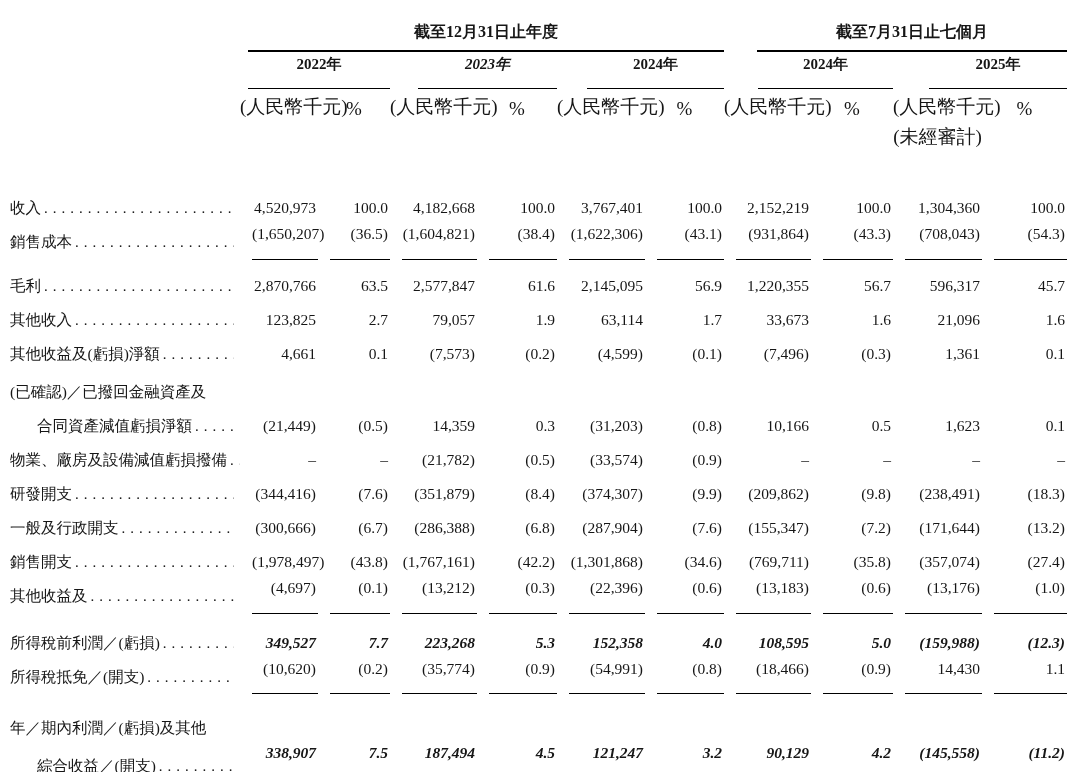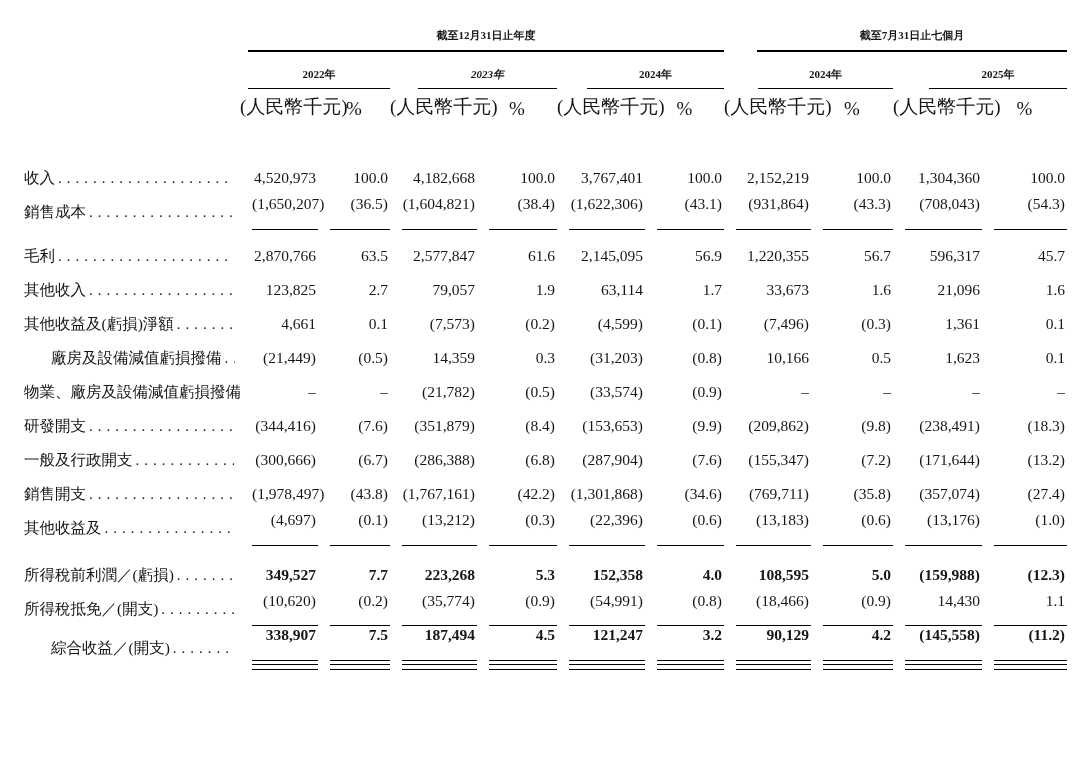--- a/index.html
+++ b/index.html
@@ -7,47 +7,47 @@
     width:1080px;height:772px;background:#ffffff;color:#161616;
     font-family:"Liberation Serif","DejaVu Serif",serif;
     -webkit-font-smoothing:antialiased;overflow:hidden;
   }
   table{border-collapse:collapse;table-layout:fixed;margin:8px 0 0 10px;width:1057px;}
   td{padding:0;vertical-align:middle;}
 
   
   tr.grp-row td{height:44px;vertical-align:bottom;}
   .grp-in{border-bottom:2px solid #000;text-align:center;font-weight:bold;
-          font-size:11px;padding-bottom:7px;white-space:nowrap;}
+          font-size:16px;padding-bottom:7px;white-space:nowrap;}
   .g1 .grp-in{margin-left:8px;}
   .g2 .grp-in{margin-left:33px;text-align:center;}
   tr.yr-row td{height:37px;vertical-align:bottom;}
   .yr-in{border-bottom:1.6px solid #000;text-align:center;font-weight:bold;
-         font-size:11px;padding-bottom:6px;white-space:nowrap;}
+         font-size:15px;padding-bottom:14px;white-space:nowrap;}
   .y1{margin-left:8px;} .y2{margin-left:28px;font-style:italic;} .y3{margin-left:30px;}
   .y4{margin-left:34px;} .y5{margin-left:36px;}
   tr.unit-row td{height:31px;vertical-align:bottom;}
   .unit{font-size:19px;text-align:center;white-space:nowrap;
         padding-bottom:3px;}
   tr.note-row td{height:27px;vertical-align:bottom;}
   tr.spacer td{height:38px;}
 
   
   tbody td{height:34px;}
   .lbl .lblrow{display:flex;align-items:baseline;overflow:hidden;
                padding-right:6px;font-size:15.5px;line-height:1.15;}
-  .lblrow .txt{white-space:nowrap;margin-left:14px;}
+  .lblrow .txt{white-space:nowrap;}
   .lblrow.indent{padding-left:27px;}
   .dots{flex:1;min-width:10px;overflow:hidden;white-space:nowrap;padding-left:3px;}
   .dots::after{content:"...................................................................";
                letter-spacing:5px;font-size:15px;color:#161616;}
   .num .val{text-align:right;margin-left:12px;padding-right:2px;
             font-size:15.5px;white-space:nowrap;line-height:1.15;}
   tr.bold-label .txt{font-weight:normal;}
-  tr.bold-values .val{font-weight:bold;}
+  tr.bold-values .val{font-weight:bold;font-style:italic;}
   tr.rule-s .num .val{border-bottom:1.4px solid #000;padding-bottom:16px;}
   tr.rule-d .num .val{border-bottom:1.4px solid #000;padding-bottom:16px;}
   .dbl{margin:3px 0 0 12px;height:4px;border-top:1.7px solid #000;
        border-bottom:1.7px solid #000;}
   tr.gap-xs td{padding-top:4px;}
   tr.gap-sm td{padding-top:9px;}
   tr.gap-md td{padding-top:12px;}
   tr.gap-lg td{padding-top:16px;}
 </style>
 </head>
@@ -101,20 +101,26 @@
       <td class="unit">%</td>
       <td class="unit">(人民幣千元)</td>
       <td class="unit">%</td>
       <td class="unit">(人民幣千元)</td>
       <td class="unit">%</td>
       <td class="unit">(人民幣千元)</td>
       <td class="unit">%</td>
       <td class="unit">(人民幣千元)</td>
       <td class="unit">%</td>
     </tr>
+    <tr class="note-row">
+      <td></td>
+      <td colspan="8"></td>
+      <td class="unit">(未經審計)</td>
+      <td></td>
+    </tr>
     <tr class="spacer">
         <td colspan="11"></td>
       </tr>
   </thead>
   <tbody>
       <tr>
         <td class="lbl">
           <div class="lblrow">
             <span class="txt">收入</span>
             <span class="dots"></span>
@@ -296,24 +302,41 @@
         <td class="num">
           <div class="val">(0.3)</div>
         </td>
         <td class="num">
           <div class="val">1,361</div>
         </td>
         <td class="num">
           <div class="val">0.1</div>
         </td>
       </tr>
+      <tr class="gap-xs">
+        <td class="lbl">
+          <div class="lblrow">
+            <span class="txt">(已確認)／已撥回金融資產及</span>
+          </div>
+        </td>
+        <td class="num"></td>
+        <td class="num"></td>
+        <td class="num"></td>
+        <td class="num"></td>
+        <td class="num"></td>
+        <td class="num"></td>
+        <td class="num"></td>
+        <td class="num"></td>
+        <td class="num"></td>
+        <td class="num"></td>
+      </tr>
       <tr>
         <td class="lbl">
           <div class="lblrow indent">
-            <span class="txt">廠房及設備減值虧損撥備</span>
+            <span class="txt">合同資產減值虧損淨額</span>
             <span class="dots"></span>
           </div>
         </td>
         <td class="num">
           <div class="val">(21,449)</div>
         </td>
         <td class="num">
           <div class="val">(0.5)</div>
         </td>
         <td class="num">
@@ -392,21 +415,21 @@
         <td class="num">
           <div class="val">(7.6)</div>
         </td>
         <td class="num">
           <div class="val">(351,879)</div>
         </td>
         <td class="num">
           <div class="val">(8.4)</div>
         </td>
         <td class="num">
-          <div class="val">(153,653)</div>
+          <div class="val">(374,307)</div>
         </td>
         <td class="num">
           <div class="val">(9.9)</div>
         </td>
         <td class="num">
           <div class="val">(209,862)</div>
         </td>
         <td class="num">
           <div class="val">(9.8)</div>
         </td>
@@ -599,20 +622,37 @@
         </td>
         <td class="num">
           <div class="val">(0.9)</div>
         </td>
         <td class="num">
           <div class="val">14,430</div>
         </td>
         <td class="num">
           <div class="val">1.1</div>
         </td>
+      </tr>
+      <tr class="bold-label gap-lg">
+        <td class="lbl">
+          <div class="lblrow">
+            <span class="txt">年／期內利潤／(虧損)及其他</span>
+          </div>
+        </td>
+        <td class="num"></td>
+        <td class="num"></td>
+        <td class="num"></td>
+        <td class="num"></td>
+        <td class="num"></td>
+        <td class="num"></td>
+        <td class="num"></td>
+        <td class="num"></td>
+        <td class="num"></td>
+        <td class="num"></td>
       </tr>
       <tr class="bold-label bold-values rule-d">
         <td class="lbl">
           <div class="lblrow indent">
             <span class="txt">綜合收益／(開支)</span>
             <span class="dots"></span>
           </div>
         </td>
         <td class="num">
           <div class="val">338,907</div>

